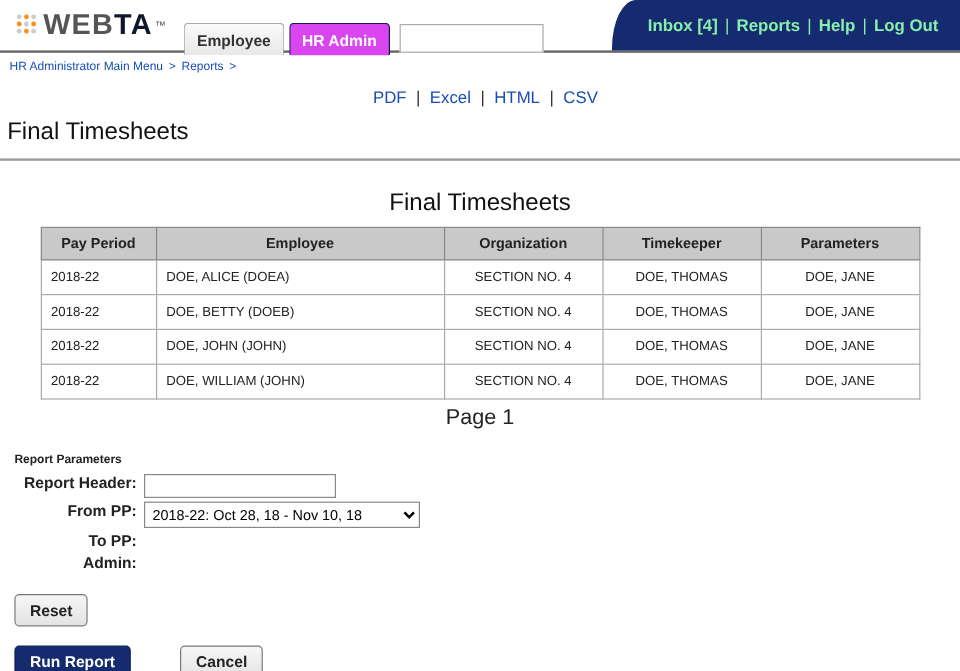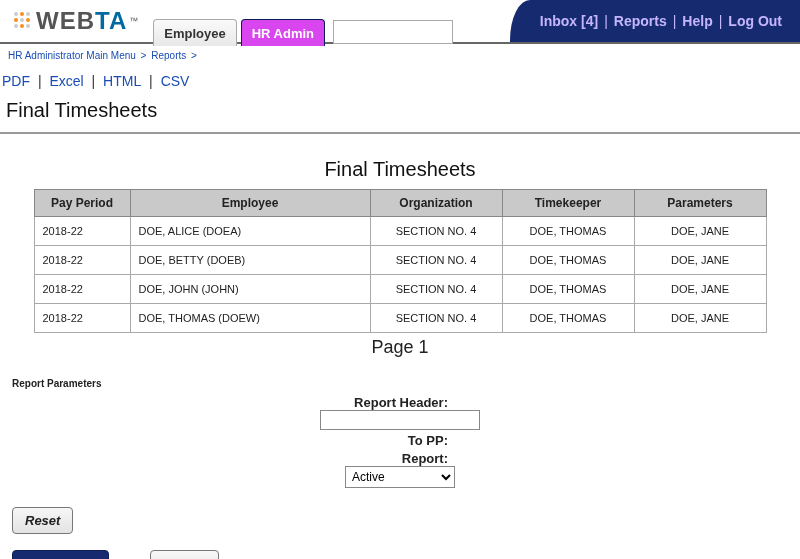--- a/index.html
+++ b/index.html
@@ -3,49 +3,49 @@
 <meta charset="utf-8">
 <style>
   * { box-sizing: border-box; }
   body { margin:0; font-family: Arial, Helvetica, sans-serif; font-size:13px; color:#222; background:#fff; width:800px; }
   .header { display:flex; align-items:center; height:44px; border-bottom:2px solid #666; }
   .logo { display:flex; align-items:center; padding:0 8px 0 14px; font-weight:300; letter-spacing:1px; font-size:24px; color:#333; position:relative; }
   .logo .dots { width:18px; height:18px; margin-right:4px; display:grid; grid-template-columns:repeat(3,4px); grid-template-rows:repeat(3,4px); gap:2px; }
   .logo .dots span { width:4px; height:4px; border-radius:50%; background:#ccc; }
   .logo .dots span.o { background:#ff8c1a; }
   .logo-text { font-family:"Trebuchet MS", Arial, sans-serif; font-weight:600; color:#555; }
-  .logo-text b { color:#0369a1; font-weight:700; }
+  .logo-text b { color:#0f172a; font-weight:700; }
   .logo-tm { font-size:9px; vertical-align:top; margin-left:2px; color:#555;}
   .tabs { display:flex; align-items:flex-end; margin-left:6px; height:100%; }
   .tab { padding:6px 10px 5px 10px; font-size:13px; font-weight:bold; color:#333; background:linear-gradient(#fafafa,#e8e8e8); border:1px solid #aaa; border-bottom:none; border-radius:4px 4px 0 0; margin-right:4px; cursor:pointer; position:relative; top:4px; }
   .tab.active { background:#d946ef; color:#fff; border-color:#0c1e55; }
   .tabs input[type="text"] { height:24px; width:120px; border:1px solid #aaa; margin-left:4px; position:relative; top:2px; font-size:12px; padding:2px 4px;}
-  .rightbar { margin-left:auto; height:100%; display:flex; align-items:center; background:#162b6f; color:#c4b5fd; padding:0 12px 0 24px; font-weight:bold; border-radius:20px 0 0 0 / 40px 0 0 0; font-size:14px;}
+  .rightbar { margin-left:auto; height:100%; display:flex; align-items:center; background:#162b6f; color:#86efac; padding:0 12px 0 24px; font-weight:bold; border-radius:20px 0 0 0 / 40px 0 0 0; font-size:14px;}
   .rightbar span { padding:0 6px; cursor:pointer; }
   .rightbar .sep { padding:0; font-weight:normal; }
   .breadcrumb { padding:6px 8px; font-size:10px; }
   .breadcrumb a { color:#1a4db3; text-decoration:none; }
   .breadcrumb .gt { color:#1a4db3; padding:0 2px; }
-  .export-links { text-align:left; padding:6px 14px 4px 0; font-size:14px; }
+  .export-links { text-align:center; padding:6px 14px 4px 0; font-size:14px;margin-left:23px; }
   .export-links span { color:#1a4db3; cursor:pointer; padding:0 2px;}
   .export-links .sep { color:#333; }
   .page-title { font-size:20px; font-weight:normal; padding:6px 6px 10px 6px; border-bottom:2px solid #999; margin:0; color:#111;}
   .report-area { padding:24px 12px 6px 12px; }
   .report-title { text-align:center; font-size:20px; margin:0 0 8px 0; font-weight:normal; color:#111;}
   table.data { border-collapse:collapse; margin:0 auto; width:733px; }
   table.data th { background:#c9c9c9; border:1px solid #888; padding:6px 8px; font-size:12px; font-weight:bold; text-align:center; color:#222;}
   table.data td { border:1px solid #aaa; padding:8px 8px; font-size:11px; color:#222;}
   .pager { text-align:center; font-size:18px; padding:4px 0 10px 0; }
   .params { padding:4px 12px 8px 12px; }
   .params h3 { margin:0 0 6px 0; font-size:10px; font-weight:bold; }
-  .params .row { display:flex; align-items:center; margin:3px 0;flex-direction:column; }
+  .params .row { display:flex; align-items:flex-start; margin:3px 0; }
   .params .row label { width:108px; text-align:right; padding-right:6px; font-weight:bold; font-size:13px; }
   .params input[type="text"] { width:160px; height:20px; border:1px solid #888; font-size:12px; padding:1px 3px;}
   .params select { border:1px solid #888; font-size:12px; padding:1px 2px; height:22px; background:#fff;}
-  .btn { background:linear-gradient(#f7f7f7,#e3e3e3); border:1px solid #777; border-radius:4px; padding:5px 12px; font-size:13px; font-weight:bold; color:#222; cursor:pointer;font-style:italic; }
+  .btn { background:linear-gradient(#f7f7f7,#e3e3e3); border:1px solid #777; border-radius:4px; padding:5px 12px; font-size:13px; font-weight:bold; color:#222; cursor:pointer; }
   .btn.primary { background:#162b6f; color:#fff; border-color:#0c1e55; }
   .btn-row { padding:8px 12px 16px 12px; }
   .btn-row .btn { margin-right:38px; }
   .reset-row { padding:8px 12px; }
 </style>
 </head>
 <body>
 
 <div class="header">
   <div class="logo">
@@ -124,42 +124,45 @@
         </tr>
         <tr>
           <td>2018-22</td>
           <td>DOE, JOHN (JOHN)</td>
           <td style="text-align: center;">SECTION NO. 4</td>
           <td style="text-align: center;">DOE, THOMAS</td>
           <td style="text-align: center;">DOE, JANE</td>
         </tr>
         <tr>
           <td>2018-22</td>
-          <td>DOE, THOMAS (DOEW)</td>
+          <td>DOE, WILLIAM (JOHN)</td>
           <td style="text-align: center;">SECTION NO. 4</td>
           <td style="text-align: center;">DOE, THOMAS</td>
           <td style="text-align: center;">DOE, JANE</td>
         </tr>
       </tbody>
   </table>
   <div class="pager">Page 1</div>
 </div>
 
 <div class="params">
   <h3>Report Parameters</h3>
   <div class="row">
     <label>Report Header:</label>
     <input type="text" value="" style="">
   </div>
   <div class="row">
+    <label>From PP:</label>
+    <select style="width:230px"><option>2018-22: Oct 28, 18 - Nov 10, 18</option></select>
+  </div>
+  <div class="row">
     <label>To PP:</label>
   </div>
   <div class="row">
-    <label>Report:</label>
-    <select style="width:110px"><option>Active</option></select>
+    <label>Admin:</label>
   </div>
 </div>
 
 <div class="reset-row">
   <button class="btn">Reset</button>
 </div>
 
 <div class="btn-row">
   <button class="btn primary">Run Report</button>
   <button class="btn">Cancel</button>

